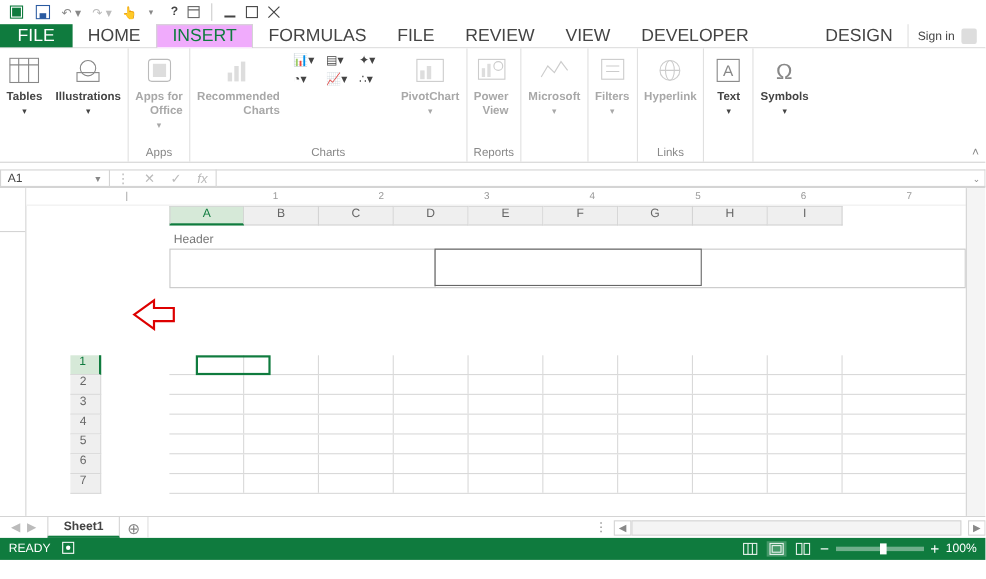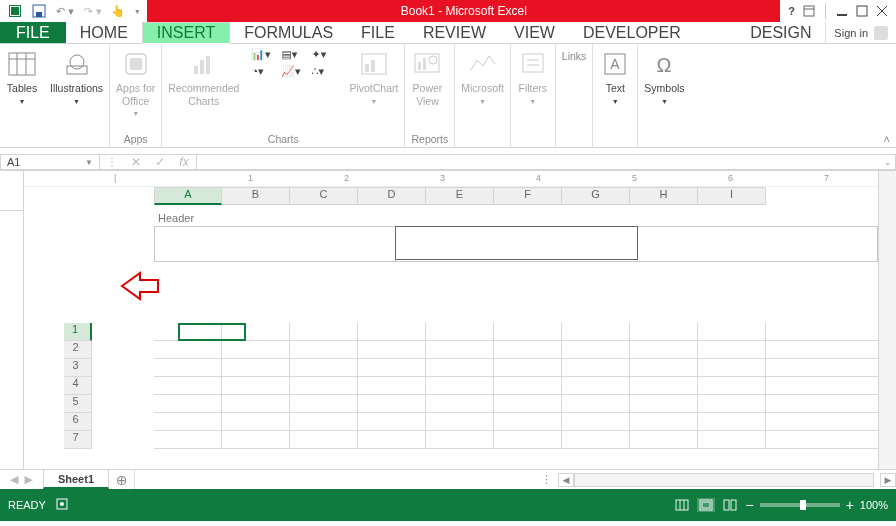--- a/index.html
+++ b/index.html
@@ -12,33 +12,33 @@
 .title-red { flex: 1; background: #e81123; display: flex; align-items: center; justify-content: center; }
 .title-red span { color: #fff; font-size: 12px; }
 .context-tab { width: 89px; background: #0f7b3e; color: #fff; font-size: 11px; display: flex; align-items: center; justify-content: center; }
 .win-controls { display: flex; align-items: center; gap: 8px; padding: 0 8px; }
 .win-controls .sep { border-left: 1px solid #ccc; height: 16px; margin: 0 2px; }
 
 
 .tabs { height: 22px; background: #fff; display: flex; align-items: stretch; border-bottom: 1px solid #d4d4d4; }
 .tab { padding: 0 14px; font-size: 16px; color: #444; display: flex; align-items: center; cursor: pointer; }
 .tab.file { background: #0f7b3e; color: #fff; padding: 0 16px; }
-.tab.active { border: 1px solid #d4d4d4; border-bottom: 1px solid #fff; background: #86efac; color: #0f7b3e; margin-bottom: -1px; }
+.tab.active { border: 1px solid #d4d4d4; border-bottom: 1px solid #fff; background: #f0abfc; color: #0f7b3e; margin-bottom: -1px; }
 .tab.design { margin-left: auto; width: 89px; justify-content: center; }
 .signin { padding: 0 8px; display: flex; align-items: center; gap: 6px; font-size: 11px; color: #444; border-left: 1px solid #e0e0e0; }
 .signin .avatar { width: 14px; height: 14px; background: #ddd; border-radius: 2px; }
 
 
 .ribbon { height: 104px; background: #fff; border-bottom: 1px solid #d4d4d4; display: flex; position: relative; }
 .rgroup { border-right: 1px solid #e0e0e0; display: flex; flex-direction: column; justify-content: space-between; padding: 4px 6px 2px; }
 .rgroup .top { display: flex; gap: 12px; align-items: flex-start; }
 .rgroup .btn { display: flex; flex-direction: column; align-items: center; gap: 2px; cursor: pointer; color: #a8a8a8; }
 .rgroup .btn.enabled { color: #444; }
 .rgroup .btn .icon { width: 32px; height: 32px; display: flex; align-items: center; justify-content: center; }
-.rgroup .btn .lbl { font-size: 10.5px; text-align: center; line-height: 1.2; }
+.rgroup .btn .lbl { font-size: 10.5px; text-align: right; line-height: 1.2; font-weight: bold; }
 .rgroup .caret { font-size: 8px; }
 .rgroup .glabel { font-size: 10.5px; text-align: center; color: #888; margin-top: 2px; }
 .ribbon .collapse { position: absolute; right: 6px; bottom: 2px; font-size: 11px; color: #888; cursor: pointer; }
 
 
 .formulabar { height: 17px; border-bottom: 1px solid #d4d4d4; display: flex; align-items: stretch; margin-top: 6px; }
 .namebox { width: 100px; border: 1px solid #d4d4d4; display: flex; align-items: center; padding: 0 6px; justify-content: space-between; }
 .namebox .dd { font-size: 8px; color: #888; }
 .fb-btns { display: flex; align-items: center; border: 1px solid #d4d4d4; border-left: none; }
 .fb-btns div { width: 24px; text-align: center; color: #bbb; font-size: 12px; }
@@ -82,21 +82,21 @@
 .sheet-tabs { height: 20px; border-top: 1px solid #d4d4d4; background: #fff; display: flex; align-items: stretch; }
 .sheet-tabs .nav { display: flex; align-items: center; gap: 6px; padding: 0 10px; color: #bbb; }
 .sheet-tabs .stab { padding: 0 14px; border-right: 1px solid #d4d4d4; border-left: 1px solid #d4d4d4; border-bottom: 2px solid #0f7b3e; font-size: 11px; font-weight: bold; display: flex; align-items: center; background: #fff; }
 .sheet-tabs .add { width: 26px; display: flex; align-items: center; justify-content: center; color: #888; font-size: 14px; border-right:1px solid #e0e0e0; }
 .sheet-tabs .hscroll { flex:1; display:flex; align-items:center; justify-content:flex-end; }
 .sheet-tabs .hscroll .track { flex:1; max-width:300px; height:14px; border:1px solid #d4d4d4; margin-right:6px; background:#f4f4f4; position:relative; }
 .sheet-tabs .hscroll .arrow-btn { width:16px; height:14px; border:1px solid #d4d4d4; display:flex; align-items:center; justify-content:center; font-size:9px; color:#888; }
 .sheet-tabs .hscroll .dots { color:#888; padding:0 6px; }
 
 
-.status { height: 32px; background: #0f7b3e; color: #fff; display: flex; align-items: center; padding: 0 8px; font-size: 11px; }
+.status { height: 20px; background: #0f7b3e; color: #fff; display: flex; align-items: center; padding: 0 8px; font-size: 11px; }
 .status .left { display: flex; align-items: center; gap: 10px; }
 .status .right { margin-left: auto; display: flex; align-items: center; gap: 6px; }
 .status .vbtn { width: 18px; height: 14px; display:flex; align-items:center; justify-content:center; opacity:.9; }
 .status .slider { width: 80px; height: 4px; background: rgba(255,255,255,.4); position: relative; }
 .status .slider .thumb { width: 6px; height: 10px; background: #fff; position: absolute; left: 50%; top: -3px; }
 </style>
 </head>
 <body>
 
 <div class="titlebar">
@@ -111,23 +111,20 @@
     <span>
         <svg width="14" height="14">
           <rect x="1" y="1" width="12" height="12" fill="none" stroke="#2a5aa0"></rect>
           <rect x="4" y="8" width="6" height="5" fill="#2a5aa0"></rect>
         </svg>
       </span>
     <span style="color:#888">↶ ▾</span>
     <span style="color:#bbb">↷ ▾</span>
     <span style="color:#888">👆</span>
     <span style="color:#888;font-size:8px">▾</span>
-  </div>
-  <div class="title-red">
-    <span>Book1 - Microsoft Excel</span>
   </div>
   <div class="win-controls">
     <span style="font-weight:bold">?</span>
     <span>
         <svg width="12" height="12">
           <rect x="1" y="1" width="10" height="10" fill="none" stroke="#666"></rect>
           <line x1="1" y1="4" x2="11" y2="4" stroke="#666"></line>
         </svg>
       </span>
     <span class="sep"></span>
@@ -292,20 +289,32 @@
             </svg>
           </div>
       <div class="lbl">Filters</div>
           <div class="caret">▾</div>
         </div>
       </div>
     <div class="glabel"></div>
   </div>
 
   <div class="rgroup">
+    <div class="top">
+        <div class="btn">
+      <div class="icon">
+            <svg width="28" height="24">
+              <circle cx="14" cy="12" r="9" fill="none" stroke="#ccc"></circle>
+              <ellipse cx="14" cy="12" rx="4" ry="9" fill="none" stroke="#ccc"></ellipse>
+              <line x1="5" y1="12" x2="23" y2="12" stroke="#ccc"></line>
+            </svg>
+          </div>
+      <div class="lbl">Hyperlink</div>
+        </div>
+      </div>
     <div class="glabel">Links</div>
   </div>
 
   <div class="rgroup">
     <div class="top">
         <div class="btn enabled">
       <div class="icon">
             <svg width="28" height="24">
               <rect x="4" y="2" width="20" height="20" fill="none" stroke="#888"></rect>
               <text x="14" y="17" text-anchor="middle" font-size="14" fill="#888">A</text>

